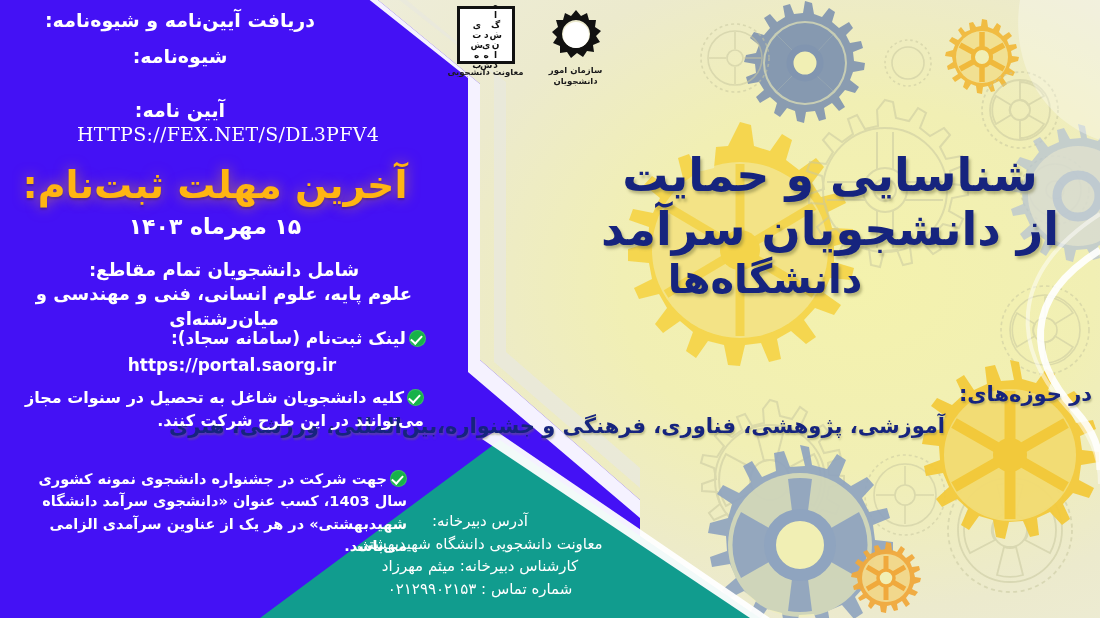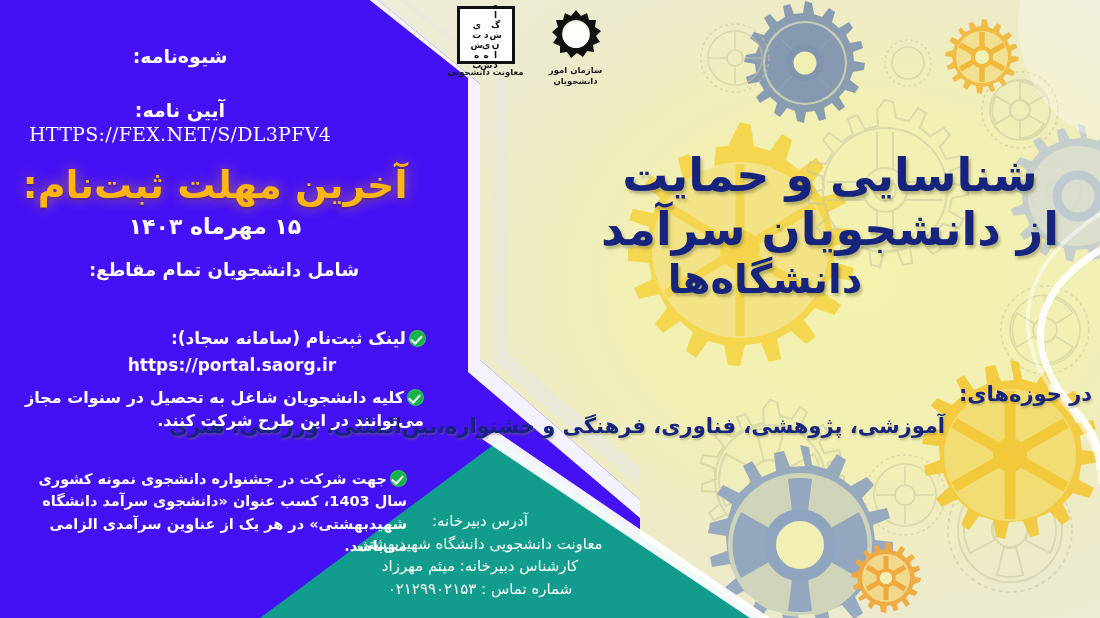--- a/index.html
+++ b/index.html
@@ -49,21 +49,21 @@
   .pl-text{position:absolute;color:#fff;text-align:center;line-height:1.35;z-index:40;}
 
   #dl-heading{
     left:0;top:8px;width:360px;
     font-size:19px;font-weight:bold;color:#ffffff;
     letter-spacing:.2px;
   }
   #sh-label{left:0;top:44px;width:360px;font-size:19px;font-weight:bold;}
   #sh-url{left:0;top:68px;width:360px;font-size:19px;font-family:"DejaVu Serif","Liberation Serif",serif;letter-spacing:.3px;}
   #ay-label{left:0;top:98px;width:360px;font-size:19px;font-weight:bold;}
-  #ay-url{left:0;top:122px;width:360px;font-size:19px;font-family:"DejaVu Serif","Liberation Serif",serif;letter-spacing:.3px;}
+  #ay-url{left:0;top:122px;width:360px;font-size:19px;font-family:"DejaVu Serif","Liberation Serif",serif;letter-spacing:.3px;padding-left:48px;}
 
   #deadline-title{
     left:0;top:160px;width:430px;
     font-size:38px;font-weight:bold;color:#ffb512;
     text-shadow:0 0 14px rgba(255,181,18,.55),0 2px 2px rgba(0,0,0,.25);
     letter-spacing:-.5px;
   }
   #deadline-date{
     left:0;top:212px;width:430px;
     font-size:22px;font-weight:bold;color:#ffffff;
@@ -360,29 +360,31 @@
           <path d="M28,4 L33,10 L39,7 L41,14 L48,14 L47,21 L53,25 L48,30 L52,36 L45,39 L46,46 L39,45 L35,51 L29,47 L23,52 L19,46 L12,47 L12,40 L5,37 L9,31 L4,26 L10,21 L8,14 L15,14 L17,7 L23,10 Z
                    M28,14 A14,14 0 1 0 28.01,14 Z"></path>
         </g>
         <circle cx="28" cy="29" r="13" fill="#ffffff"></circle>
       </svg>
       <div class="logo-cap">سازمان امور
 دانشجویان</div>
     </div>
   </div>
 
+  <div class="pl-text" id="dl-heading">دریافت آیین‌نامه و شیوه‌نامه:</div>
   <div class="pl-text" id="sh-label">شیوه‌نامه:</div>
   <div class="pl-text" id="ay-label">آیین نامه:</div>
   <div class="pl-text" id="ay-url">HTTPS://FEX.NET/S/DL3PFV4</div>
 
   <div class="pl-text" id="deadline-title">آخرین مهلت ثبت‌نام:</div>
   <div class="pl-text" id="deadline-date">۱۵ مهرماه ۱۴۰۳</div>
 
   <div class="pl-text" id="scope-1">
     <span class="ln">شامل دانشجویان تمام مقاطع:</span>
+    <span class="ln">علوم پایه، علوم انسانی، فنی و مهندسی و میان‌رشته‌ای</span>
   </div>
 
   <div class="bullet" id="b1">
     <span class="chk"></span><span>لینک ثبت‌نام (سامانه سجاد):</span>
     <span class="url">https://portal.saorg.ir</span>
   </div>
 
   <div class="bullet" id="b2">
     <span class="chk"></span><span>کلیه دانشجویان شاغل به تحصیل در سنوات مجاز می‌توانند در این طرح شرکت کنند.</span>
   </div>

